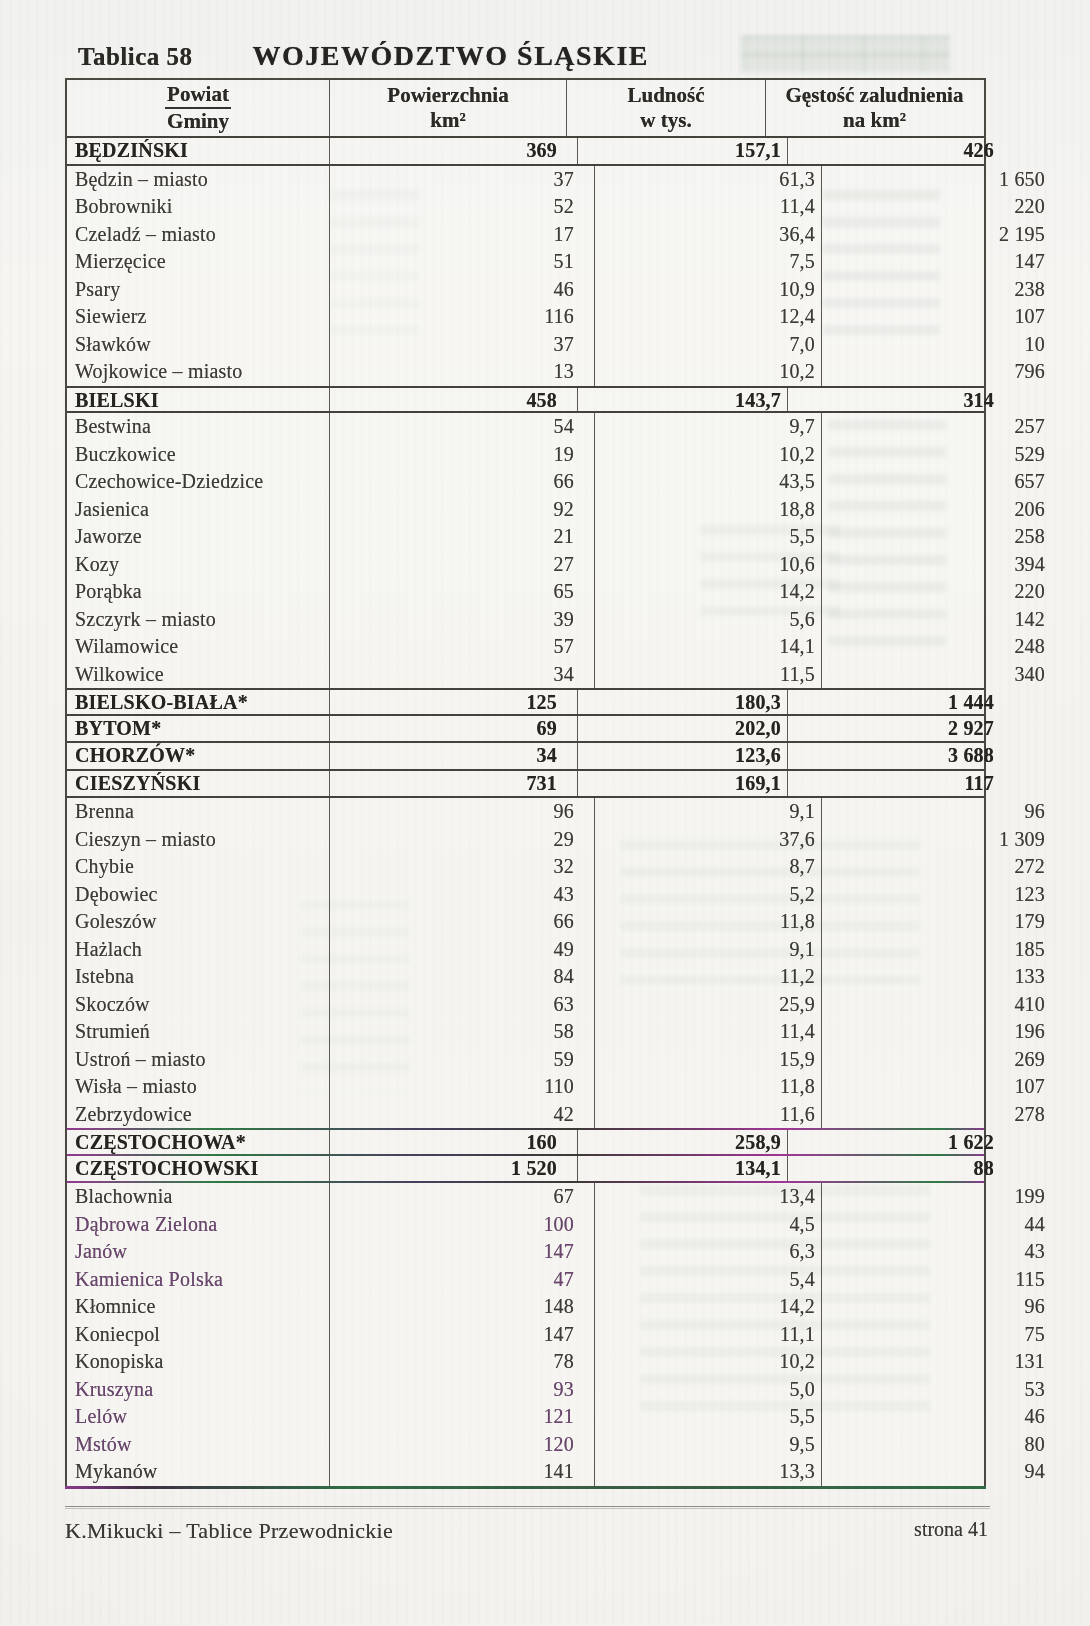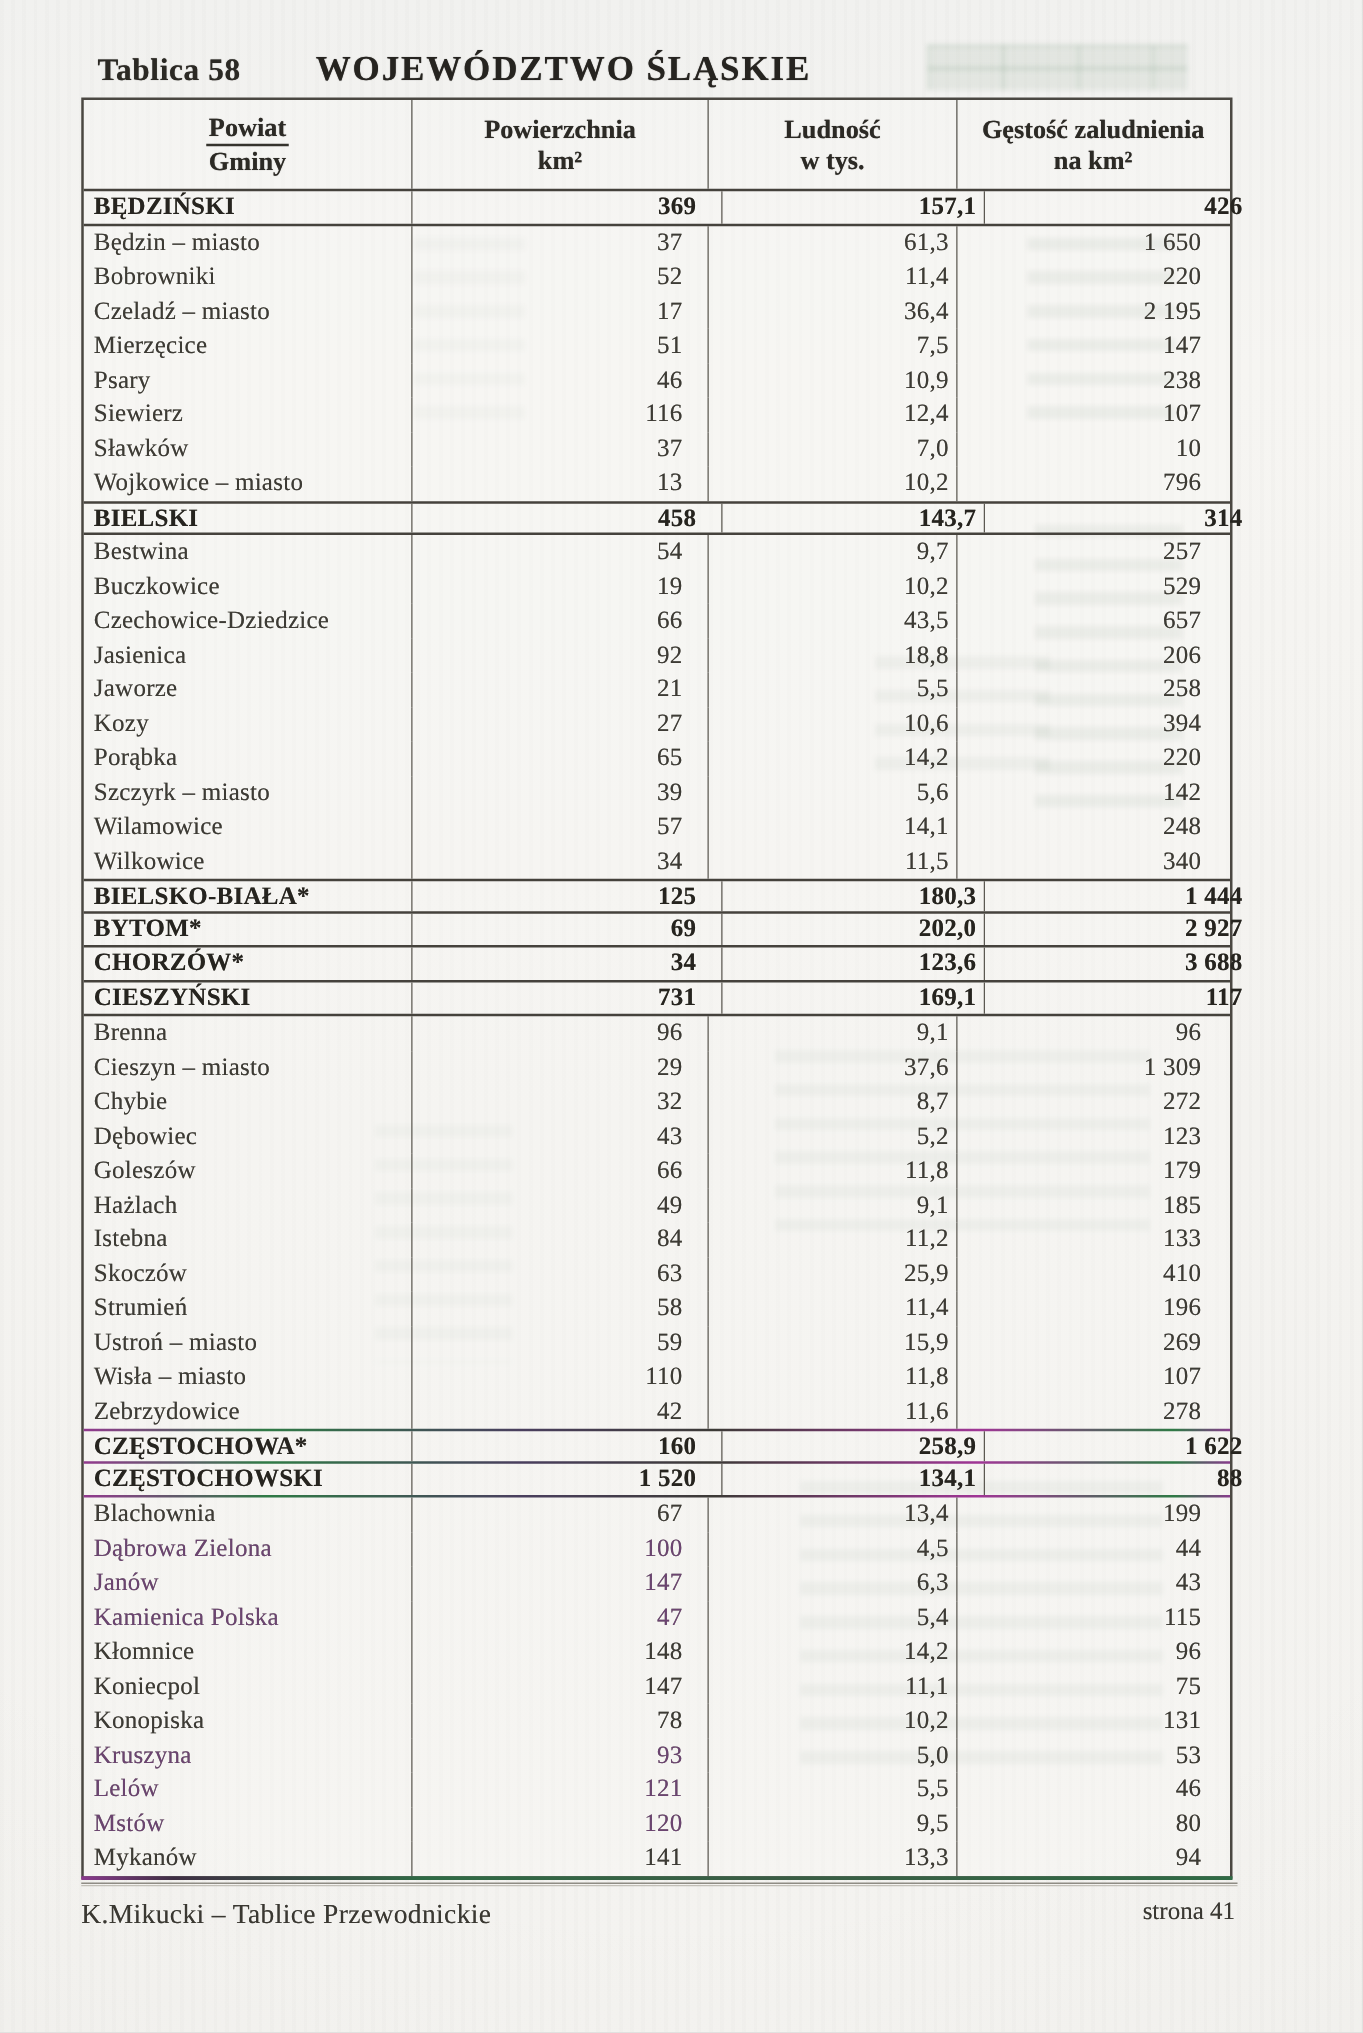--- a/index.html
+++ b/index.html
@@ -43,21 +43,21 @@
     position:absolute; left:65px; top:78px; width:921px;
     border:2.5px solid #4b4842;
     background: rgba(250,250,247,0.35);
   }
   .tbl::after{ 
     content:""; position:absolute; left:-2px; right:-2px; bottom:-3px; height:3px;
     background: linear-gradient(90deg,#8a3a8e 0%, #3f2f44 8%, #2f6b45 30%, #3a5c44 60%, #2f6b45 100%);
   }
   .hdr{
     display:grid; grid-template-columns:263px 237px 199px 217px;
-    height:73px; border-bottom:2.5px solid #45423c;
+    height:58px; border-bottom:2.5px solid #45423c;
   }
   .hcell{
     display:flex; flex-direction:column; justify-content:center; align-items:center;
     font-weight:bold; font-size:21px; line-height:25px; color:#2c2a25;
     border-right:1.5px solid #57544d; text-shadow:0 0 0.6px rgba(44,42,37,.75);
   }
   .hcell:last-child{ border-right:none; }
   .hcell .u{ border-bottom:2px solid #35332d; padding:0 2px 0 2px; }
 
   .row{
@@ -70,21 +70,21 @@
   .c-name{ text-align:left; padding-left:8px; }
   .c-num{ text-align:right; font-variant-numeric: tabular-nums; }
   .c-area{ padding-right:20px; }
   .c-pop{ padding-right:6px; }
   .c-dens{ padding-right:22px; }
 
   .row.powiat{ font-weight:bold; color:#26241f; border-bottom:2.2px solid #45423c;
     text-shadow:0 0 0.7px rgba(38,36,31,.8);gap:11px; }
   .row.powiat .cell{ line-height:24px; }
   .row.powiat.bt{ border-top:2.2px solid #45423c; }
-  .row.gmina{ color:#3d3b35; }
+  .row.gmina{ color:#3d3b35;gap:28px; }
   .row.gmina.tint .c-name, .row.gmina.tint .c-area{ color:#6b4470; }
 
   
   .row.accent{
     border-bottom:2.5px solid transparent;
     border-image: linear-gradient(90deg,#93398f 0%,#2f7a45 16%,#4a3f5e 38%,#3c3a36 55%,#a03696 78%,#2f7a45 95%,#8a3a8e 100%) 1;
   }
   .row.accent.bt{ border-top:2.5px solid transparent; }
 
   .footer-rule{

